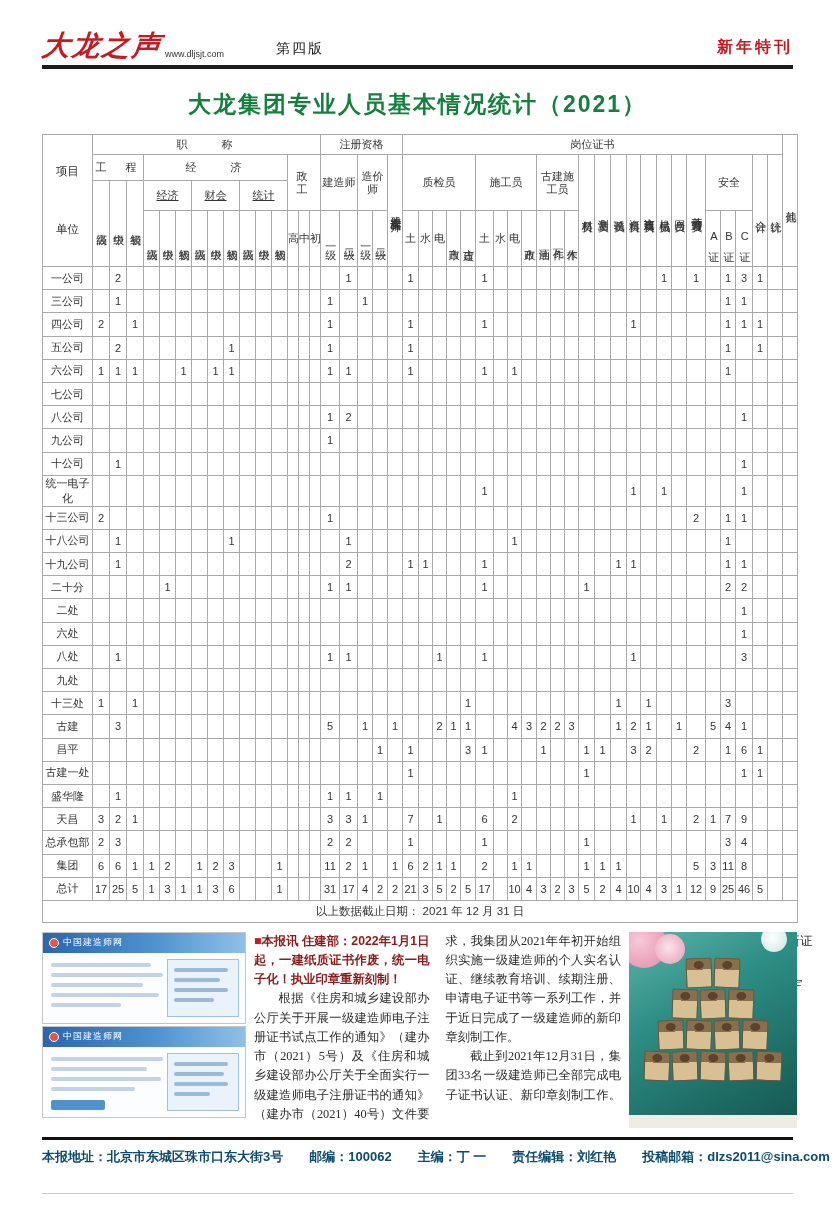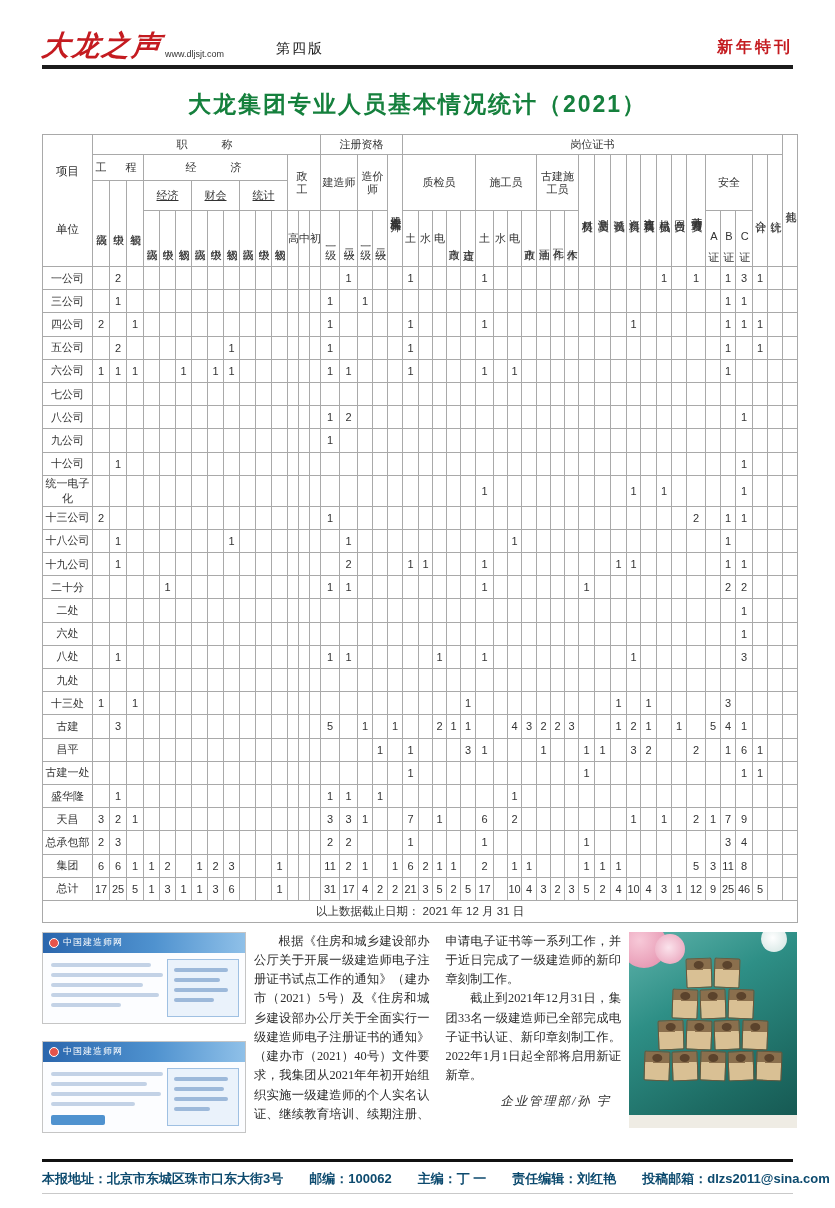--- a/index.html
+++ b/index.html
@@ -32,21 +32,21 @@
         line-height:1.05; letter-spacing:1px; font-size:11px; }
   th.corner div { font-size:11.5px; line-height:1.2; }
   th.corner div:first-child { margin-bottom:44px; }
   .grp { letter-spacing:4px; }
   tbody td { height:23.2px; font-size:11px; }
   td.rowlabel { font-size:11px; letter-spacing:0; }
   td.noterow { height:22px; text-align:left; padding-left:205px; font-size:11.5px; border-top:1px solid #a9a9a9; }
   
   .article { display:flex; margin-top:9px; gap:8px; }
   .thumbs { width:204px; flex:none; }
-  .thumb { height:92px; border:1px solid #c5c5c5; background:#fcfdff; position:relative; overflow:hidden; margin-bottom:17px; }
+  .thumb { height:92px; border:1px solid #c5c5c5; background:#fcfdff; position:relative; overflow:hidden; margin-bottom:2px; }
   .thumb .bar { height:20px; background:linear-gradient(90deg,#2a66ad,#4f92cf 55%,#8fc0e8); display:flex; align-items:center; padding-left:6px; }
   .thumb .sitedot { width:10px; height:10px; border-radius:50%; background:#e5544a; border:1.5px solid #fff; margin-right:4px; flex:none; }
   .thumb .sitename { color:#fff; font-size:9px; letter-spacing:1px; }
   .sk { position:absolute; height:4px; background:#c3d2e6; border-radius:2px; }
   .panel { position:absolute; right:6px; top:26px; width:72px; height:58px; background:#eaf2fb; border:1px solid #9fc0e2; }
   .panel .sk { background:#9db9da; }
   .btnish { position:absolute; left:8px; bottom:7px; width:54px; height:10px; background:#4f92cf; border-radius:2px; }
   .atext { width:367px; flex:none; column-count:2; column-gap:16px; font-family:"Liberation Serif","DejaVu Serif",serif;
            font-size:12.3px; line-height:19.2px; text-align:justify; color:#2b2b2b; height:196px; }
   .atext p { text-indent:2em; }
@@ -1571,20 +1571,21 @@
       <div class="panel">
         <div class="sk" style="left:6px;top:8px;width:54px"></div>
         <div class="sk" style="left:6px;top:18px;width:50px"></div>
         <div class="sk" style="left:6px;top:28px;width:54px"></div>
         <div class="sk" style="left:6px;top:38px;width:36px"></div>
       </div>
     </div>
   </div>
 
   <div class="atext">
+    <p class="headline"><span class="redsq">■</span><span>本报讯  住建部：2022年1月1日起，一建纸质证书作废，统一电子化！执业印章重新刻制！</span></p>
     <p>根据《住房和城乡建设部办公厅关于开展一级建造师电子注册证书试点工作的通知》（建办市（2021）5号）及《住房和城乡建设部办公厅关于全面实行一级建造师电子注册证书的通知》（建办市（2021）40号）文件要求，我集团从2021年年初开始组织实施一级建造师的个人实名认证、继续教育培训、续期注册、申请电子证书等一系列工作，并于近日完成了一级建造师的新印章刻制工作。</p>
     <p>截止到2021年12月31日，集团33名一级建造师已全部完成电子证书认证、新印章刻制工作。2022年1月1日起全部将启用新证新章。</p>
     <p class="sig">企业管理部/孙  宇</p>
   </div>
 
   <div class="photo">
     <div class="flower" style="left:-8px;top:-10px;width:46px;height:46px;background:radial-gradient(circle at 40% 40%,#f7c9d8,#e28aa8)"></div>
     <div class="flower" style="left:26px;top:2px;width:30px;height:30px;background:radial-gradient(circle at 45% 45%,#fbe3ec,#e79ab4)"></div>
     <div class="flower" style="right:10px;top:-6px;width:26px;height:26px;background:radial-gradient(circle at 45% 45%,#ffffff,#cfe3e0)"></div>
     <div class="sealrows">

